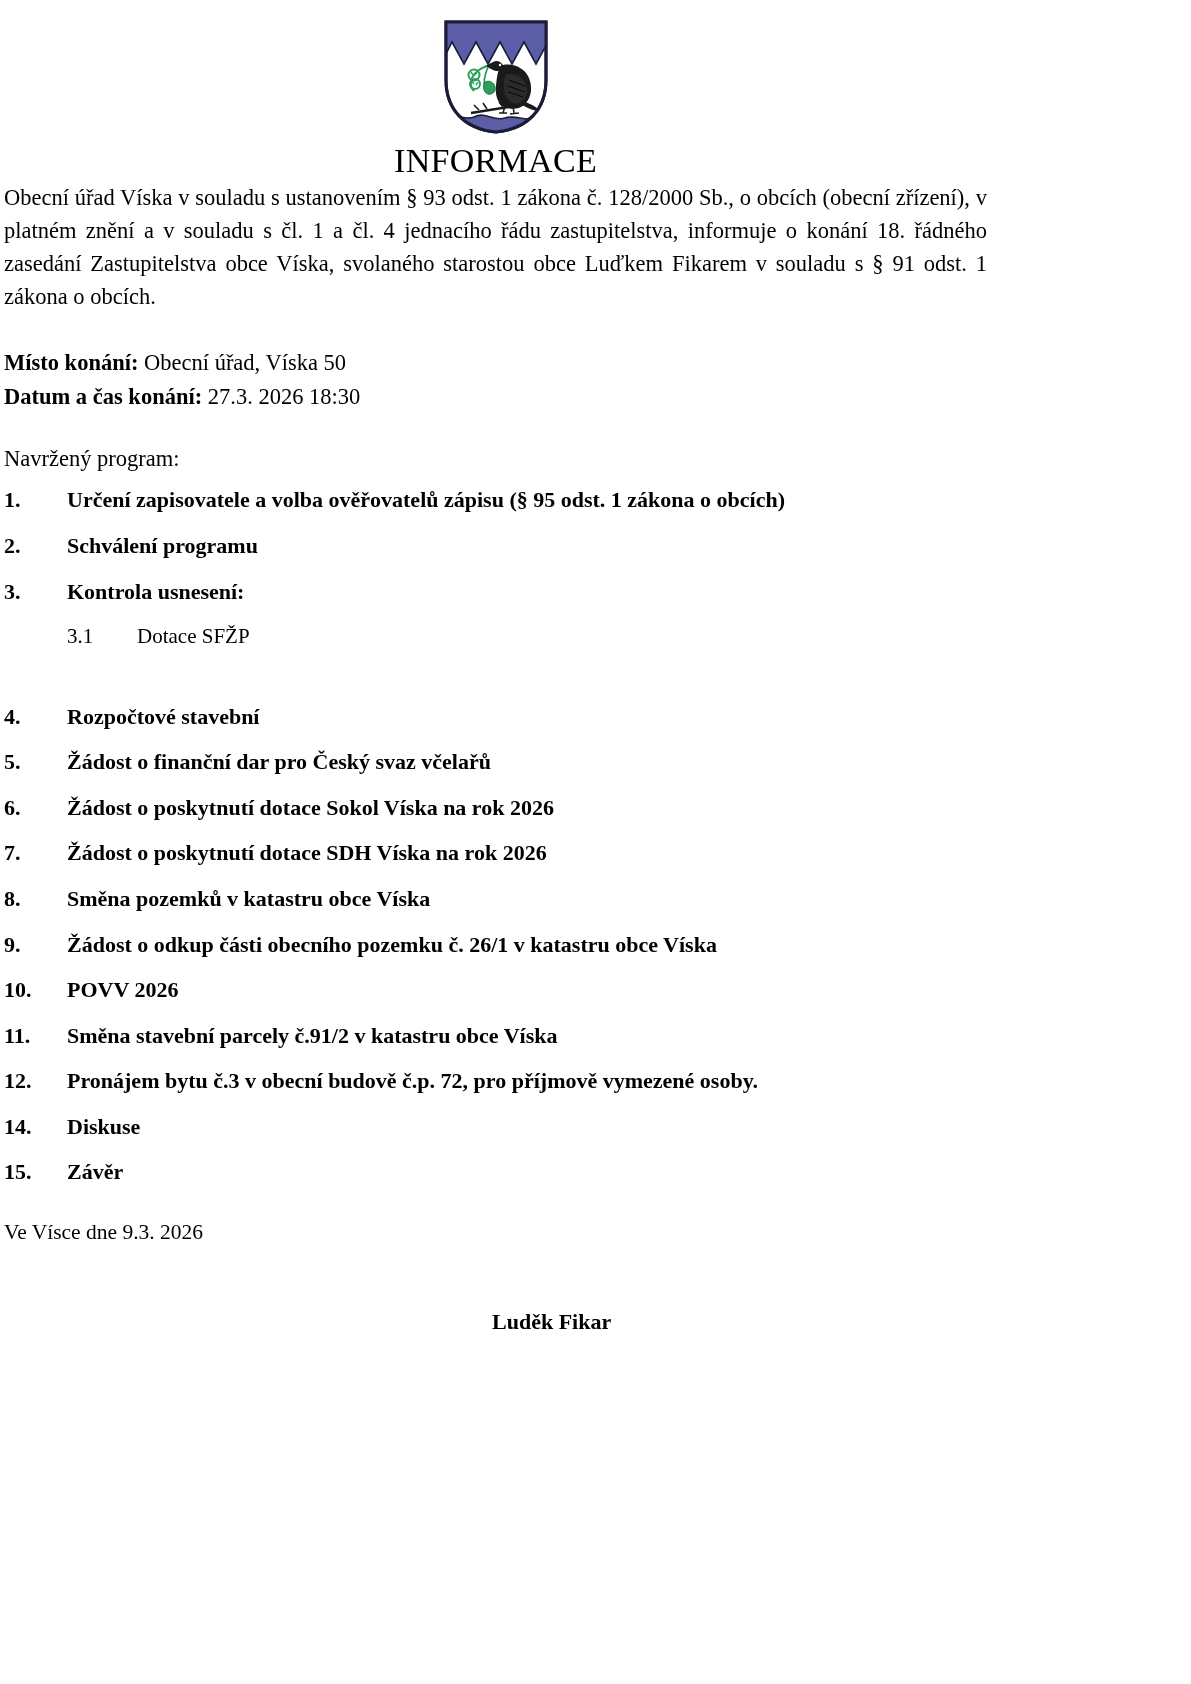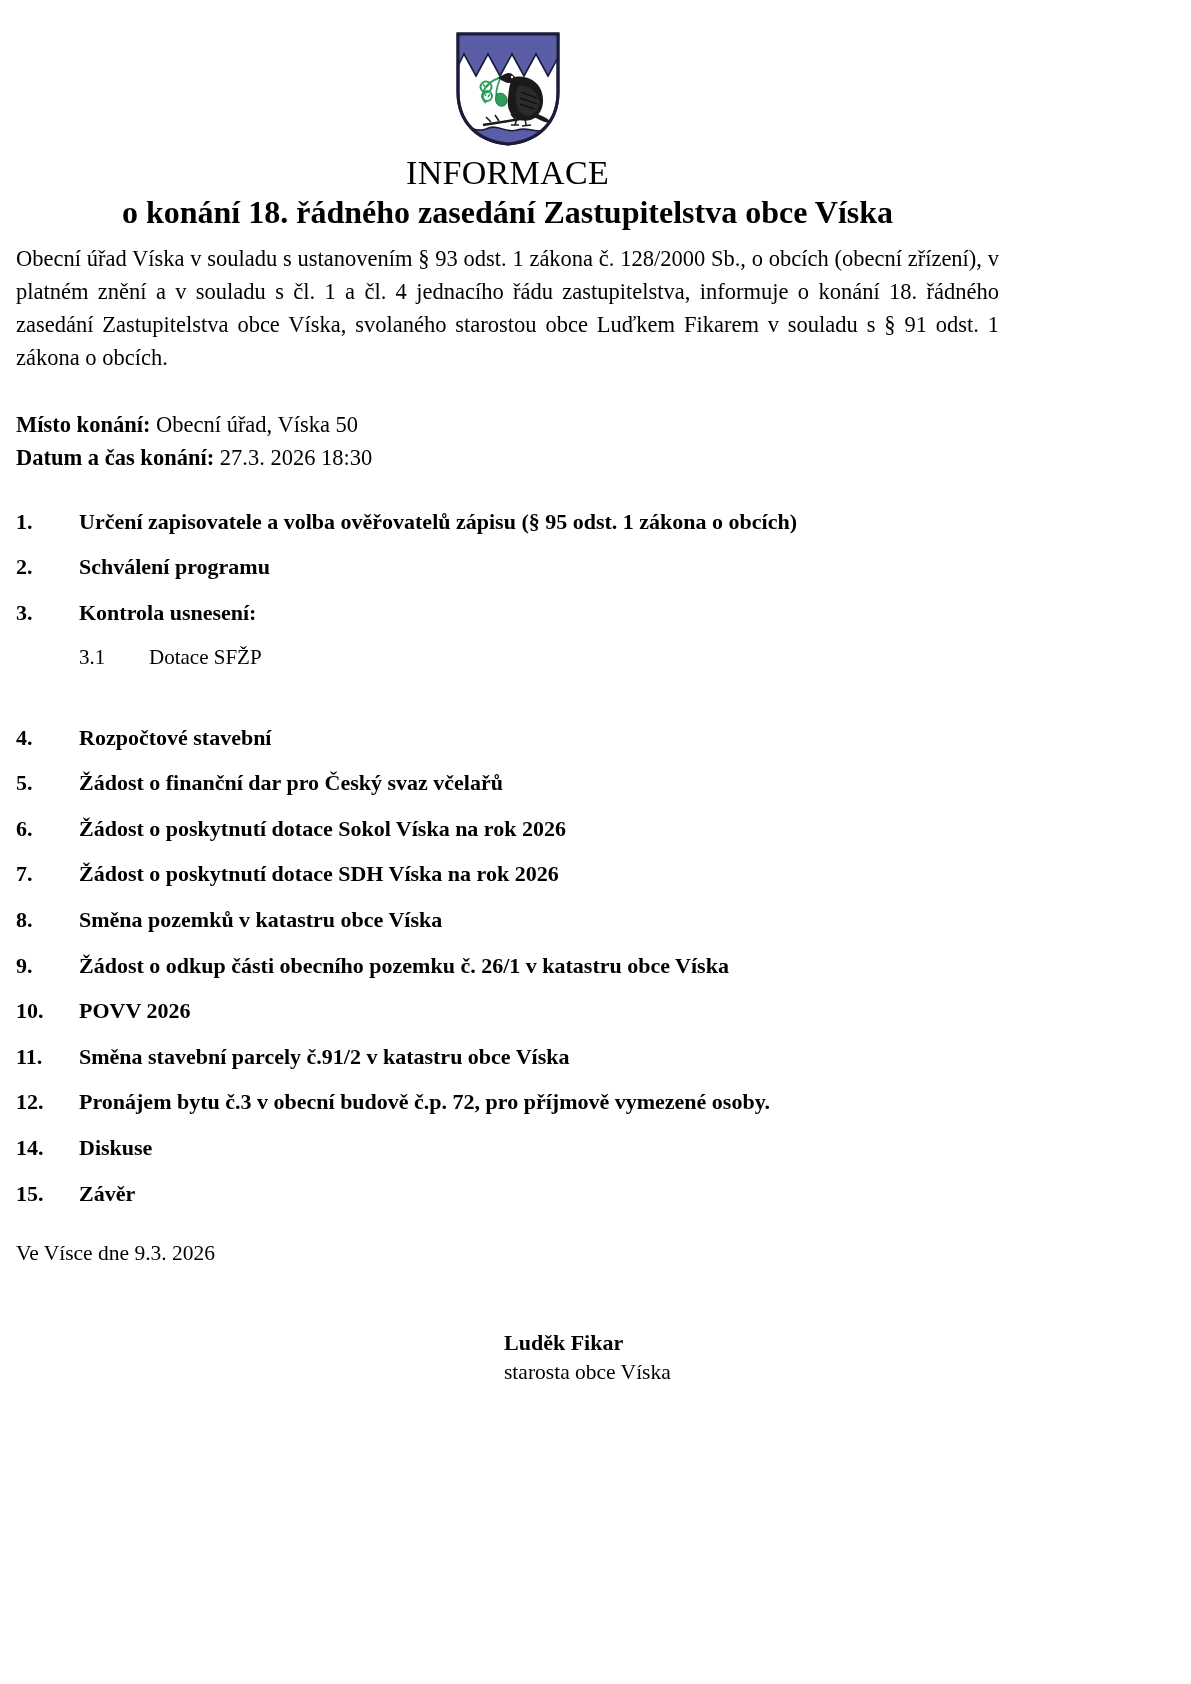--- a/index.html
+++ b/index.html
@@ -11,21 +11,21 @@
     width: 1191px;
     height: 1684px;
     font-family: "Liberation Serif", "DejaVu Serif", serif;
     color: #000000;
     position: relative;
     overflow: hidden;
   }
   .page {
     width: 975px;
     height: 1684px;
-    padding: 16px;
+    padding: 4px;
     box-sizing: border-box;
     position: relative;
   }
   .inner {
     margin: 0 auto;
     width: 983px;
     padding-top: 14px;
   }
 
   
@@ -192,35 +192,35 @@
           <circle cx="33" cy="57" r="5.5" fill="none" stroke="#2f9e5b" stroke-width="2"></circle>
           <circle cx="34" cy="66" r="5" fill="none" stroke="#2f9e5b" stroke-width="2"></circle>
           <path d="M44,64 C48,62 53,64 54,69 C55,74 51,77 47,76 C43,75 41,69 44,64 Z" fill="#2f9e5b" stroke="#1b7a42" stroke-width="1"></path>
           <path d="M30,54 l2,3 M36,54 l-2,3 M31,63 l2,3 M37,64 l-2,3" stroke="#2f9e5b" stroke-width="1.4"></path>
         </g>
         <path d="M5,4 L105,4 L105,62 C105,92 86,111 55,114 C24,111 5,92 5,62 Z" fill="none" stroke="#1b1b3a" stroke-width="3"></path>
       </svg>
     </div>
 
     <div class="doc-title">INFORMACE</div>
-    <div class="doc-subtitle">o konání 18. řádného zasedání Zastupitelstva obce Víska</div>
 
     <p class="intro">Obecní úřad Víska v souladu s ustanovením § 93 odst. 1 zákona č. 128/2000 Sb., o obcích (obecní zřízení), v platném znění a v souladu s čl. 1 a čl. 4 jednacího řádu zastupitelstva, informuje o konání 18. řádného zasedání Zastupitelstva obce Víska, svolaného starostou obce Luďkem Fikarem v souladu s § 91 odst. 1 zákona o obcích.</p>
 
     <div class="meta-block">
       <div class="meta-line">
         <span class="meta-label">Místo konání: </span>
         <span class="meta-value">Obecní úřad, Víska 50</span>
       </div>
       <div class="meta-line">
         <span class="meta-label">Datum a čas konání: </span>
         <span class="meta-value"> 27.3. 2026 18:30</span>
       </div>
     </div>
 
+    <div class="program-lead">Navržený program:</div>
     <ol class="program-list">
         <li class="program-item">
           <span class="program-num">1.</span>
           <span class="program-text">Určení zapisovatele a volba ověřovatelů zápisu (§ 95 odst. 1 zákona o obcích)</span>
         </li>
         <li class="program-item">
           <span class="program-num">2.</span>
           <span class="program-text">Schválení programu</span>
         </li>
         <li class="program-item">
@@ -274,17 +274,16 @@
         <li class="program-item">
           <span class="program-num">15.</span>
           <span class="program-text">Závěr</span>
         </li>
       </ol>
 
     <div class="place-date">Ve Vísce dne 9.3. 2026</div>
 
     <div class="signature">
       <div class="sig-name">Luděk Fikar</div>
-      <div class="sig-role">starosta obce Víska</div>
     </div>
 
   </div>
 </div>
 
 </body></html>

